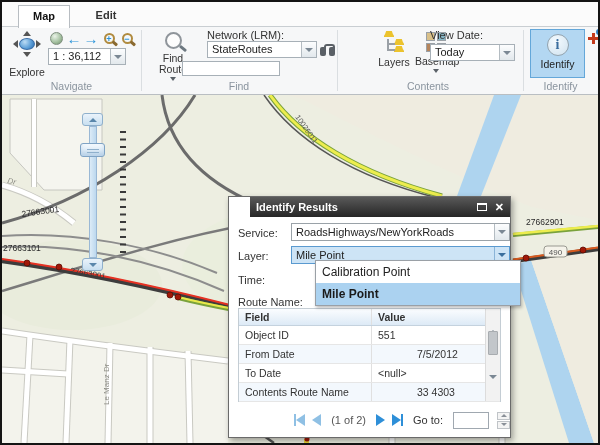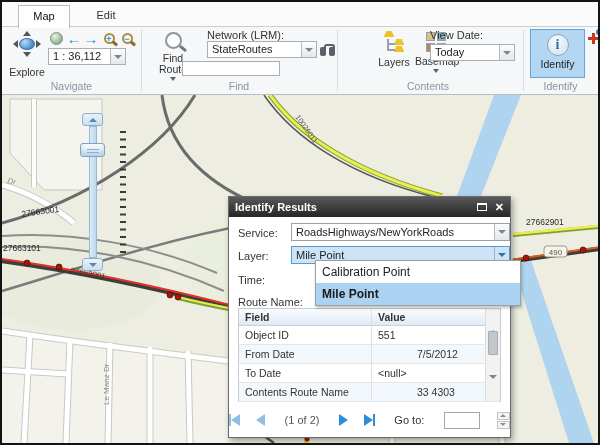--- a/index.html
+++ b/index.html
@@ -5,21 +5,21 @@
   * { margin:0; padding:0; box-sizing:border-box; }
   body { font-family:"Liberation Sans", sans-serif; background:#fff; }
   #app {
     position:relative; width:600px; height:445px;
     border:2px solid #141414; background:#fff; overflow:hidden;
   }
 
   
   #tabbar { position:relative; height:25px; background:#fbfbfb; border-bottom:1px solid #c9ced2; }
   .tab { position:absolute; top:3px; height:22px; line-height:21px; text-align:center;
-         font-size:11px; color:#333; cursor:default; }
+         font-size:11px; color:#333; cursor:default;font-weight:bold; }
   .tab.active { background:#fff; border:1px solid #b8bdc2; border-bottom:none; color:#111; z-index:2; height:23px; }
   #ribbon { position:relative; height:68px; background:#f6f7f8; border-bottom:1px solid #b9bec2; }
   .rdivider { position:absolute; top:3px; bottom:3px; width:1px; background:#dadee1; }
   .grouplabel { position:absolute; top:53px; font-size:10.5px; color:#8a949e; text-align:center; }
   .rlabel { position:absolute; font-size:11px; color:#333; }
   .combo { position:absolute; display:flex; background:#fff; border:1px solid #a7b0b7; height:17px; }
   .combo .ctext { flex:1; font-size:11px; color:#222; padding:1px 4px; white-space:nowrap; overflow:hidden; }
   .combo .cbtn { width:15px; border-left:1px solid #b4bcc2; background:linear-gradient(#fcfdfe,#e2e8ec);
                  display:flex; align-items:center; justify-content:center; }
   .tri-down { width:0; height:0; border-left:4px solid transparent; border-right:4px solid transparent; border-top:4px solid #7b8894; }
@@ -101,21 +101,21 @@
   .sl-track { position:absolute; left:9px; top:13px; width:8px; height:132px; border:1px solid #9ab8d5;
               background:linear-gradient(90deg,#dcebf7,#bcd8ee); }
   .sl-handle { position:absolute; left:0; top:30px; width:25px; height:14px; border:1px solid #7fa3c4; border-radius:3px;
                background:linear-gradient(#f4f9fd,#cfe3f4); box-shadow:inset 0 -4px 4px rgba(120,160,200,.25); }
   .sl-handle::after { content:""; position:absolute; left:6px; top:5px; width:12px; height:1px; background:#8fb0cc; box-shadow:0 3px 0 #8fb0cc; }
 
   
   #dialog { position:absolute; left:226px; top:101px; width:283px; height:242px; background:#fff;
             border:1px solid #6a6a6a; box-shadow:2px 3px 6px rgba(0,0,0,.35); z-index:10; }
   #dlg-title { height:20px; background:linear-gradient(#595959,#262626); color:#fff; font-size:11px; font-weight:bold;
-               display:flex; align-items:center; padding:0 6px; }
+               display:flex; align-items:center; padding:0 6px;margin-left:21px; }
   #dlg-title .ttl { flex:1; }
   .dlg-max { width:10px; height:8px; border:1px solid #fff; border-top:2px solid #fff; margin-right:8px; }
   .dlg-close { color:#fff; font-size:11px; font-weight:bold; line-height:10px; }
   .frow { position:absolute; left:9px; font-size:11px; color:#333; }
   .dcombo { position:absolute; left:62px; width:219px; height:18px; display:flex; border:1px solid #9aa2a8; background:#fff; }
   .dcombo .ctext { flex:1; font-size:11px; color:#222; padding:2px 4px; white-space:nowrap; overflow:hidden; }
   .dcombo .cbtn { width:15px; border-left:1px solid #b4bcc2; background:linear-gradient(#fcfdfe,#e2e8ec);
                   display:flex; align-items:center; justify-content:center; }
   .dcombo.open { border-color:#5a9ad0; }
   .dcombo.open .ctext { background:#cde4f6; }
@@ -130,21 +130,21 @@
   .trow { display:flex; height:19px; line-height:18px; font-size:10.5px; color:#333; border-bottom:1px solid #e6e6e6; }
   .trow.head { height:17px; line-height:16px; background:linear-gradient(#fbfdff,#ddeaf6); border-bottom:1px solid #c4d2de;
                font-weight:bold; color:#333; }
   .trow .c1 { width:133px; padding:0 6px; border-right:1px solid #e0e0e0; }
   .trow .c2 { flex:1; padding:0 6px; }
   .trow.alt { background:#f3f8fd;gap:39px; }
   #tbl-scroll { position:absolute; right:0; top:0; bottom:0; width:15px; background:#f2f2f2; border-left:1px solid #dcdcdc; }
   #tbl-scroll .sa { position:absolute; left:3px; }
   #tbl-scroll .thumb { position:absolute; left:2px; top:22px; width:10px; height:24px; background:#c2c6ca; border:1px solid #a8acb0; border-radius:1px; }
 
-  #pager { position:absolute; left:0; right:0; top:212px; height:22px; display:flex; align-items:center; justify-content:space-between; gap:7px; }
+  #pager { position:absolute; left:0; right:0; top:212px; height:22px; display:flex; align-items:center; justify-content:flex-end; gap:7px; }
   .pg { display:flex; align-items:center; }
   .pgt-l { width:0; height:0; border-top:6px solid transparent; border-bottom:6px solid transparent; border-right:9px solid #8fc0e4; }
   .pgt-r { width:0; height:0; border-top:6px solid transparent; border-bottom:6px solid transparent; border-left:9px solid #2e8fd8; }
   .pgbar { width:2px; height:12px; background:#8fc0e4; }
   .pgbar.b { background:#2e8fd8; }
   #pager .ptext { font-size:11px; color:#555; margin:0 3px; }
   #goto-input { width:36px; height:17px; border:1px solid #a0a8b0; font-size:11px; padding:1px 3px; }
   .spinner { display:flex; flex-direction:column; gap:1px; margin-left:1px; }
   .spinner span { width:13px; height:8px; border:1px solid #c0c4c8; background:#f4f4f4; display:flex; align-items:center; justify-content:center; }
   .spinner .tri-up { border-left-width:3px; border-right-width:3px; border-bottom-width:3.5px; border-bottom-color:#8a9098; }

